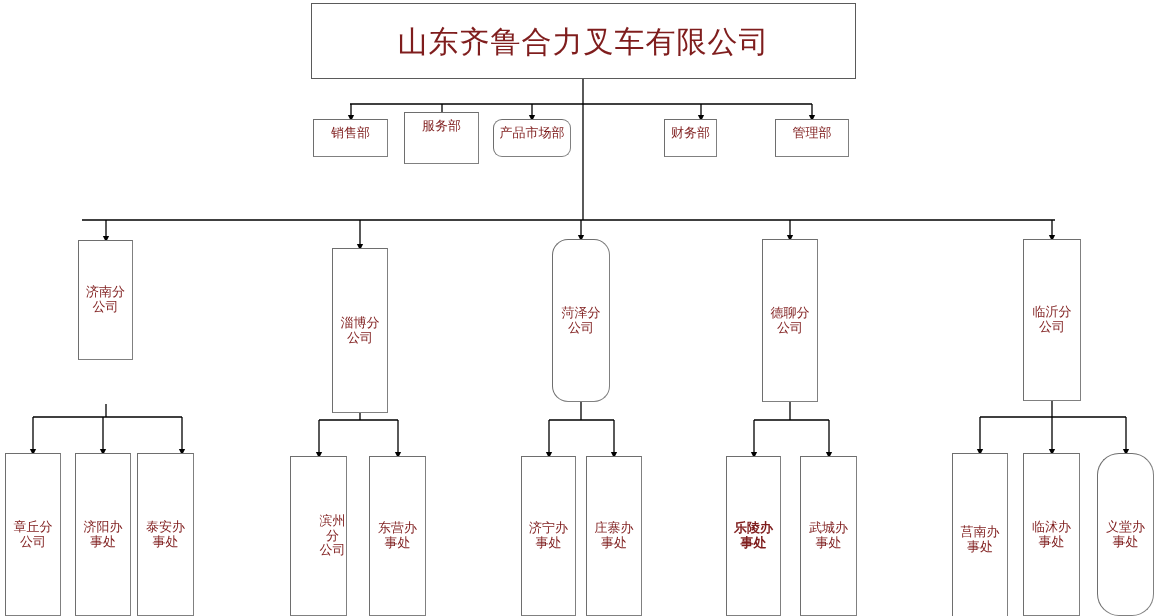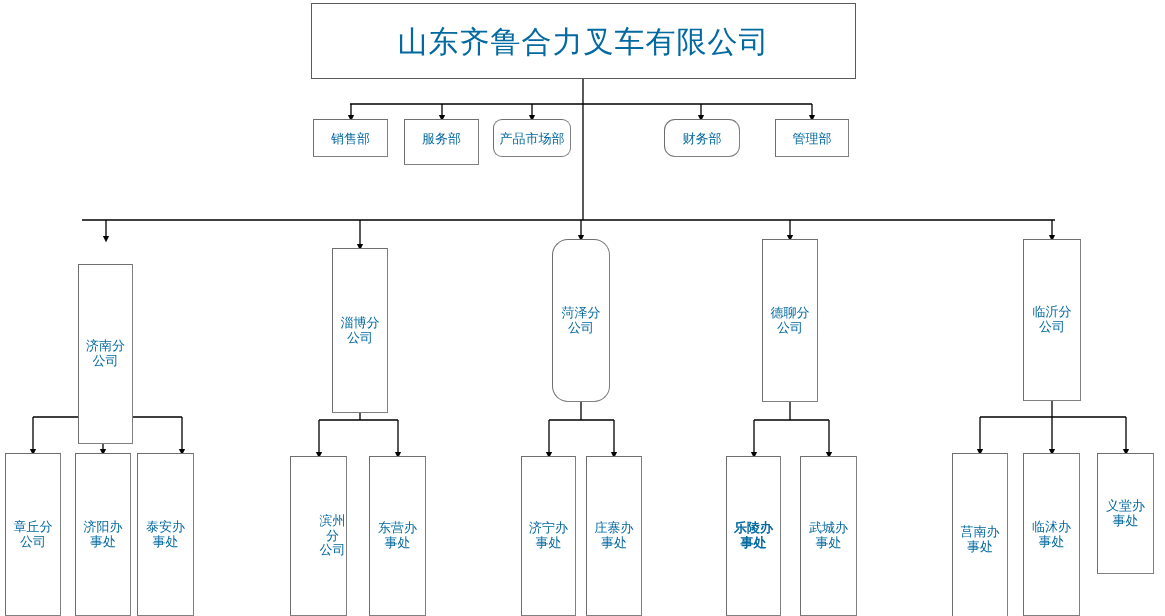--- a/index.html
+++ b/index.html
@@ -29,37 +29,37 @@
   }
   .node {
     position: absolute;
     box-sizing: border-box;
     border: 1px solid #808080;
     border-top-color: #6e6e6e;
     border-left-color: #6e6e6e;
     background: #ffffff;
     display: flex;
     justify-content: flex-end;
-    color: #0369a1;
+    color: #7f1d1d;
     line-height: 1.12;
     text-align: center;
     white-space: pre-line;
     overflow: hidden;
   }
   .node.root {
     border: 1px solid #5a5a5a;
     align-items: center;
     font-size: 30px;
     letter-spacing: 1px;
     line-height: 1.1;
   }
   .node.dept {
     align-items: flex-start;
     font-size: 13px;
-    padding-top: 12px;
+    padding-top: 6px;
     letter-spacing: 0px;
   }
   .node.branch {
     align-items: center;
     font-size: 13px;
   }
   .node.office {
     align-items: center;
     font-size: 13px;
   }
@@ -114,25 +114,25 @@
         <line x1="980" y1="417" x2="1126" y2="417"></line>
         <line x1="980" y1="417" x2="980" y2="452" marker-end="url(#arrowhead)"></line>
         <line x1="1052" y1="417" x2="1052" y2="452" marker-end="url(#arrowhead)"></line>
         <line x1="1126" y1="417" x2="1126" y2="452" marker-end="url(#arrowhead)"></line>
       </g>
   </svg>
 
   <div id="nodes">
       <div class="node root" style="left: 311px; top: 3px; width: 545px; height: 76px;"><span class="label">山东齐鲁合力叉车有限公司</span></div>
       <div class="node dept" style="left: 313px; top: 119px; width: 75px; height: 38px;"><span class="label">销售部</span></div>
-      <div class="node dept" style="left: 404px; top: 119px; width: 75px; height: 46px;"><span class="label">服务部</span></div>
+      <div class="node dept" style="left: 404px; top: 112px; width: 75px; height: 52px;"><span class="label">服务部</span></div>
       <div class="node dept" style="left: 493px; top: 119px; width: 78px; height: 38px; border-radius: 9px;"><span class="label">产品市场部</span></div>
-      <div class="node dept" style="left: 664px; top: 119px; width: 76px; height: 38px; border-radius: 11px;"><span class="label">财务部</span></div>
+      <div class="node dept" style="left: 664px; top: 119px; width: 53px; height: 38px;"><span class="label">财务部</span></div>
       <div class="node dept" style="left: 775px; top: 119px; width: 74px; height: 38px;"><span class="label">管理部</span></div>
-      <div class="node branch" style="left: 78px; top: 240px; width: 55px; height: 180px; margin-top: 24px;"><span class="label">济南分
+      <div class="node branch" style="left: 78px; top: 240px; width: 55px; height: 120px;"><span class="label">济南分
 公司</span></div>
       <div class="node office" style="left: 5px; top: 453px; width: 56px; height: 163px;"><span class="label">章丘分
 公司</span></div>
       <div class="node office" style="left: 75px; top: 453px; width: 56px; height: 163px;"><span class="label">济阳办
 事处</span></div>
       <div class="node office" style="left: 137px; top: 453px; width: 57px; height: 163px;"><span class="label">泰安办
 事处</span></div>
       <div class="node branch" style="left: 332px; top: 248px; width: 56px; height: 165px;"><span class="label">淄博分
 公司</span></div>
       <div class="node office" style="left: 290px; top: 456px; width: 57px; height: 160px; padding-left: 28px;"><span class="label">滨州分
@@ -150,17 +150,17 @@
       <div class="node office" style="left: 726px; top: 456px; width: 55px; height: 160px; font-weight: bold;"><span class="label">乐陵办
 事处</span></div>
       <div class="node office" style="left: 800px; top: 456px; width: 57px; height: 160px;"><span class="label">武城办
 事处</span></div>
       <div class="node branch" style="left: 1023px; top: 239px; width: 58px; height: 162px;"><span class="label">临沂分
 公司</span></div>
       <div class="node office" style="left: 952px; top: 453px; width: 56px; height: 174px;"><span class="label">莒南办
 事处</span></div>
       <div class="node office" style="left: 1023px; top: 453px; width: 57px; height: 163px;"><span class="label">临沭办
 事处</span></div>
-      <div class="node office" style="left: 1097px; top: 453px; width: 57px; height: 121px;"><span class="label">义堂办
+      <div class="node office" style="left: 1097px; top: 453px; width: 57px; height: 163px; border-radius: 22px;"><span class="label">义堂办
 事处</span></div>
     </div>
 
 </div>
 
 </body></html>

